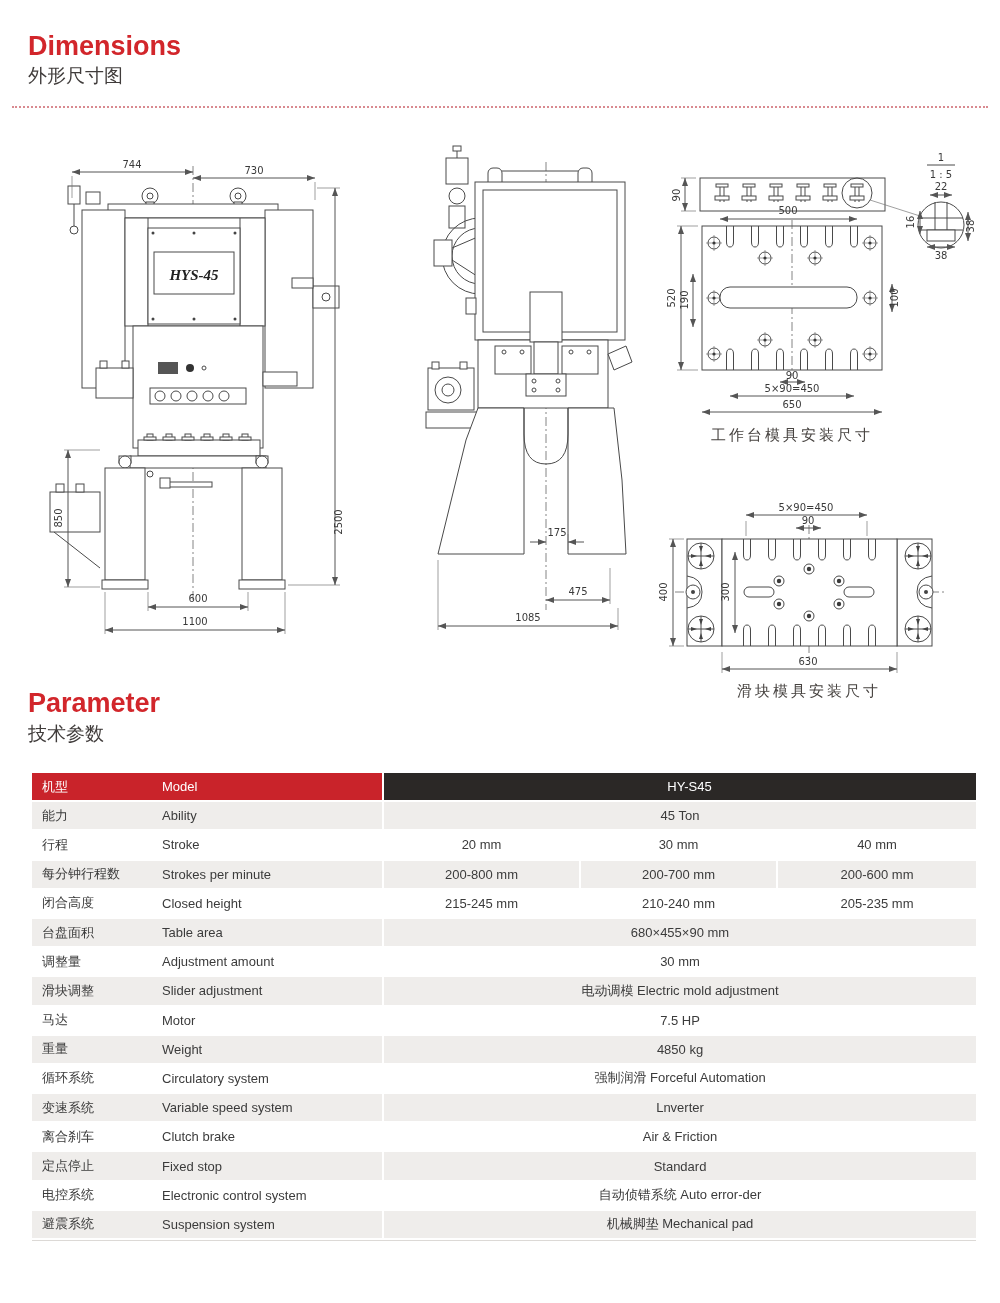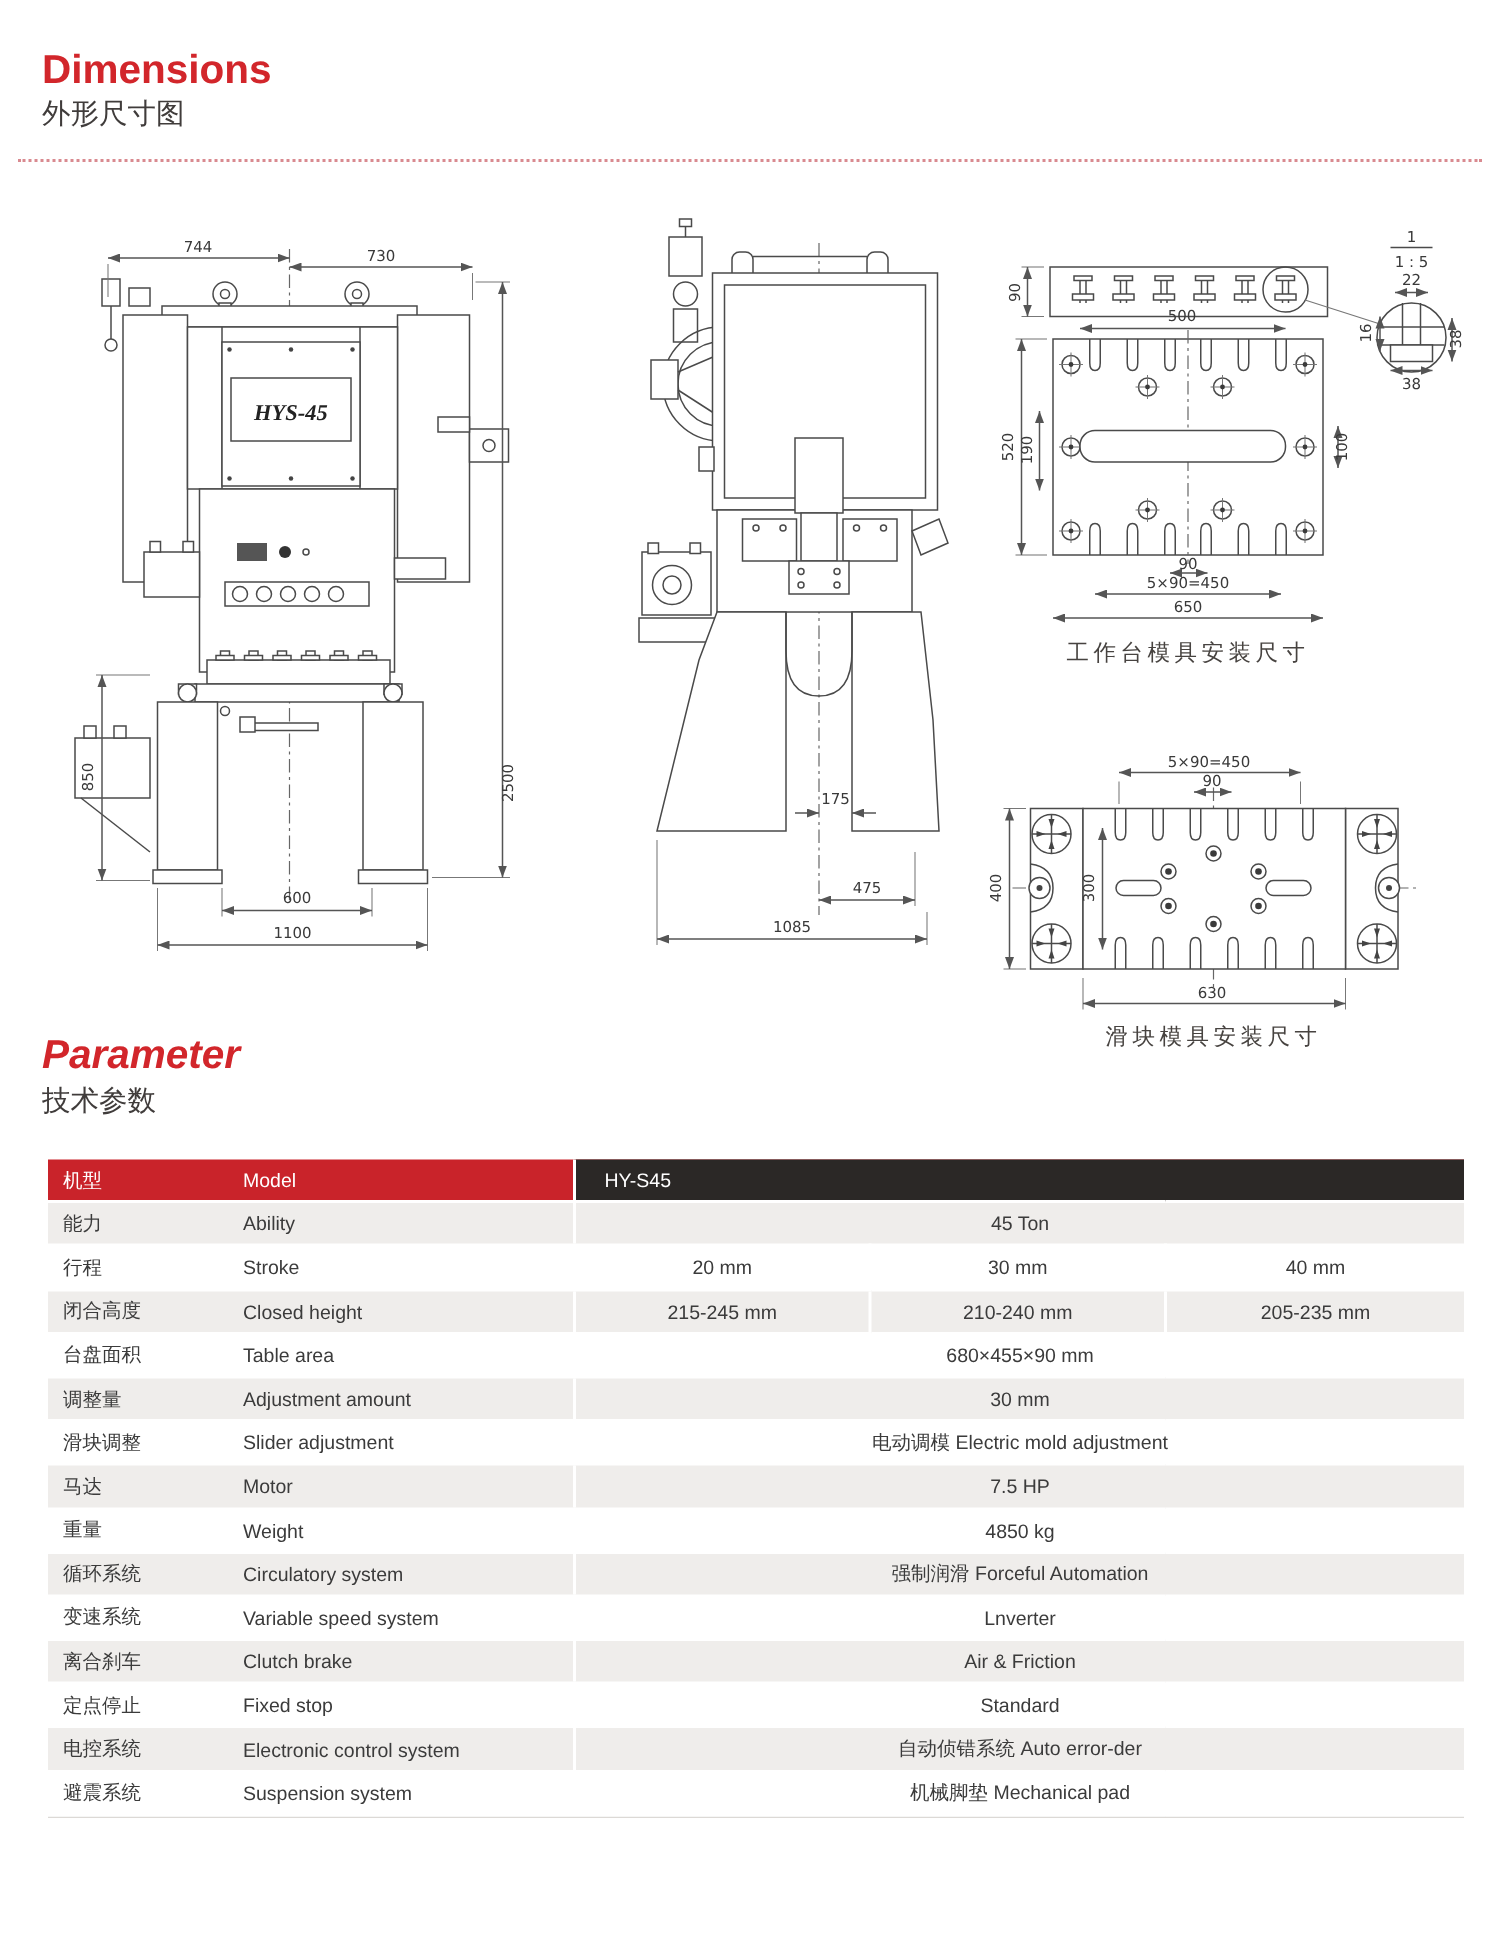--- a/index.html
+++ b/index.html
@@ -1,41 +1,41 @@
 <!DOCTYPE html>
 <html><head>
 <meta charset="utf-8">
 <style>
   html,body{margin:0;padding:0;background:#fff;}
   .page{position:relative;width:1000px;height:1303px;background:#fff;overflow:hidden;
         font-family:"Liberation Sans","DejaVu Sans",sans-serif;color:#3b3b3b;}
   .sec-title{position:absolute;left:28px;font-weight:bold;color:#d2262b;font-size:27px;letter-spacing:0;}
   .sec-sub{position:absolute;left:28px;font-weight:normal;color:#403c3b;font-size:19px;}
   #dim-title{top:31px;} #dim-sub{top:63px;}
-  #par-title{top:688px;font-style:italic;} #par-sub{top:721px;}
+  #par-title{top:688px;} #par-sub{top:721px;}
   .dotted-rule{position:absolute;left:12px;top:106px;width:976px;height:0;border-top:2px dotted #d98a90;}
   
   #drawings{position:absolute;left:30px;top:140px;width:970px;height:580px;}
   #drawings text{font-family:"DejaVu Sans","Liberation Sans",sans-serif;font-size:10px;fill:#3a3a3a;}
   #drawings .cap{font-size:15px;fill:#474340;letter-spacing:3px;}
   #drawings .mdl{font-family:"Liberation Serif","DejaVu Serif",serif;font-style:italic;font-weight:bold;font-size:15px;fill:#222;}
   .ln{stroke:#4a4a4a;stroke-width:1;fill:none;}
   .fw{stroke:#4a4a4a;stroke-width:1;fill:#fff;}
   .dim{stroke:#555;stroke-width:1;fill:none;}
   .ext{stroke:#777;stroke-width:0.7;fill:none;}
   .cl{stroke:#666;stroke-width:0.8;fill:none;stroke-dasharray:9 3 2 3;}
   
   #spec-wrap{position:absolute;left:32px;top:773px;width:944px;border-bottom:1px solid #dcd9d6;}
   table.spec{border-collapse:collapse;table-layout:fixed;width:944px;font-size:13px;}
   table.spec td{padding:0;vertical-align:middle;height:27.2px;border-bottom:2px solid #fff;}
   table.spec .cn{padding-left:10px;text-align:left;}
   table.spec .en{padding-left:8px;text-align:left;}
   table.spec .val{text-align:center;border-left:2px solid #fff;}
   thead tr{background:#c9232a;color:#fff;height:27.5px;}
-  thead td.hval{background:#2b2826;border-left:2px solid #fff;text-align:left;padding-left:19px;}
+  thead td.hval{background:#2b2826;border-left:2px solid #fff;text-align:center;padding-left:19px;}
   tbody tr:nth-child(odd){background:#efedeb;}
   tbody tr:nth-child(even){background:#ffffff;}
   .notes{position:absolute;left:28px;top:1332px;font-size:12.5px;line-height:17px;color:#4d7c0f;text-decoration:underline;}
 </style>
 </head>
 <body>
 
 <div class="page">
 
   <div class="sec-title" id="dim-title">Dimensions</div>
@@ -396,20 +396,27 @@
           <td class="val" colspan="3">45 Ton</td>
         </tr>
         <tr>
           <td class="cn">行程</td>
           <td class="en">Stroke</td>
           <td class="val">20 mm</td>
           <td class="val">30 mm</td>
           <td class="val">40 mm</td>
         </tr>
         <tr>
+          <td class="cn">每分钟行程数</td>
+          <td class="en">Strokes per minute</td>
+          <td class="val">200-800 mm</td>
+          <td class="val">200-700 mm</td>
+          <td class="val">200-600 mm</td>
+        </tr>
+        <tr>
           <td class="cn">闭合高度</td>
           <td class="en">Closed height</td>
           <td class="val">215-245 mm</td>
           <td class="val">210-240 mm</td>
           <td class="val">205-235 mm</td>
         </tr>
         <tr>
           <td class="cn">台盘面积</td>
           <td class="en">Table area</td>
           <td class="val" colspan="3">680×455×90 mm</td>

